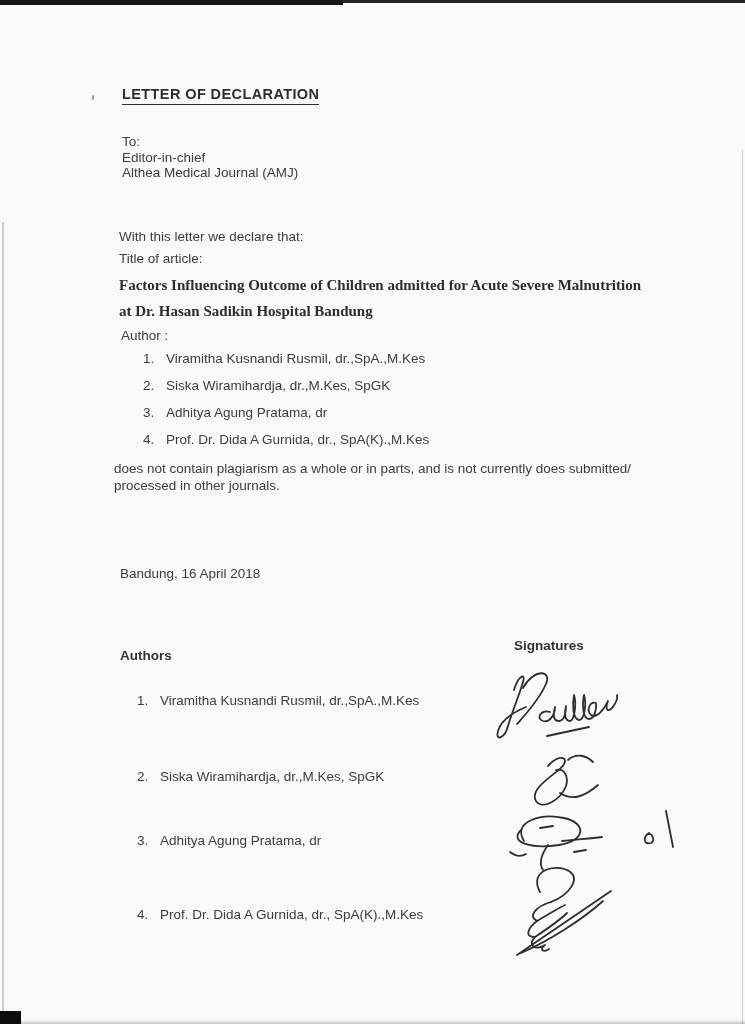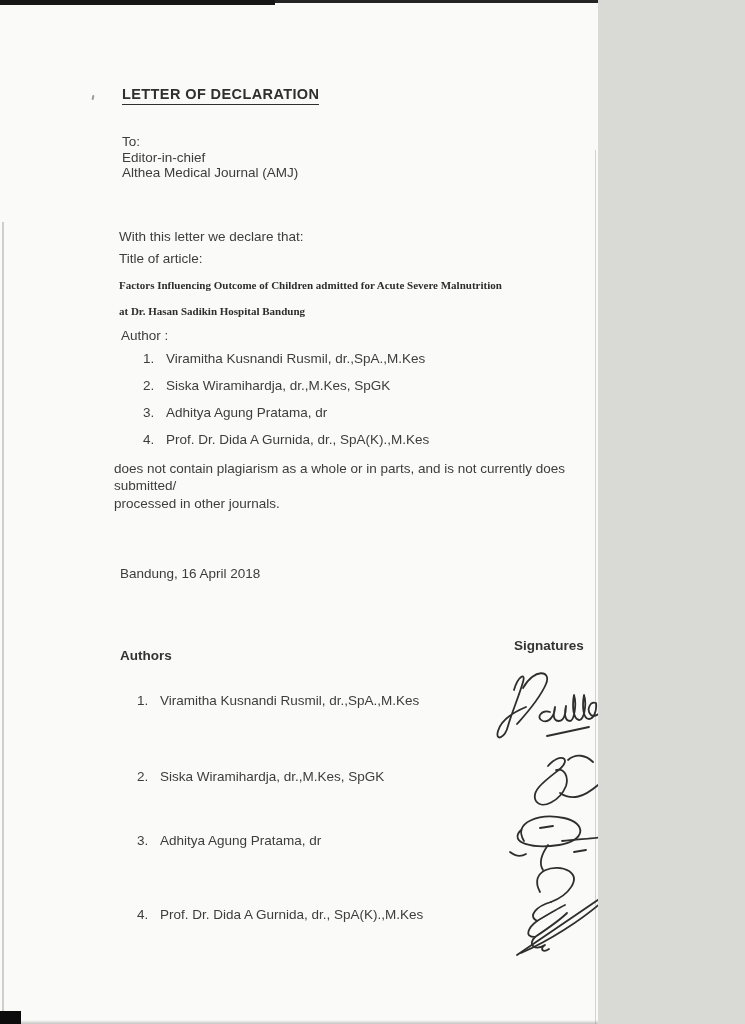--- a/index.html
+++ b/index.html
@@ -1,20 +1,20 @@
 <!DOCTYPE html>
 <html><head>
 <meta charset="utf-8">
 <style>
   * { margin:0; padding:0; box-sizing:border-box; }
   html,body { background:#d9d9d6; }
   body { font-family:"Liberation Sans", sans-serif; }
 
   .page {
-    position:relative; width:598px; height:1024px;
+    position:relative; width:745px; height:1024px;
     background:#fafaf8; overflow:hidden;
     color:#3d3d3d; font-size:13.5px;
   }
 
   .abs { position:absolute; }
 
   
   .edge-top   { top:0; left:0; width:100%; height:3px; background:#242424; }
   .edge-top2  { top:0; left:0; width:46%; height:5px; background:#161616; }
   .edge-left  { left:2px; top:222px; bottom:0; width:2px; background:rgba(125,125,118,.35); }
@@ -27,21 +27,21 @@
   
   .doc-title {
     left:122px; top:86px; font-size:14.5px; font-weight:bold; color:#2f2f2f;
     letter-spacing:.4px; border-bottom:1.6px solid #2f2f2f; padding-bottom:2px;
   }
   .to-block { left:122px; top:134px; line-height:15.6px; }
   .intro { left:119px; top:229px; }
   .title-label { left:119px; top:251px;text-align:center; }
   .article-title {
     left:119px; top:272px; line-height:26px;
-    font-family:"Liberation Serif", serif; font-weight:bold; font-size:11px; color:#2d2d2d;
+    font-family:"Liberation Serif", serif; font-weight:bold; font-size:15px; color:#2d2d2d;
   }
   .author-label { left:121px; top:328px; }
   .num { display:inline-block; width:23px; }
   .author-item { left:143px; }
   .ai-1 { top:351px; } .ai-2 { top:378px; } .ai-3 { top:405px; } .ai-4 { top:432px; }
   .approval { left:114px; top:460px; line-height:17.4px; }
   .date-line { left:120px; top:566px; }
   .heading { font-weight:bold; color:#333; }
   .heading-authors { left:120px; top:637px;margin-top:11px; }
   .heading-signatures { left:514px; top:638px; }

